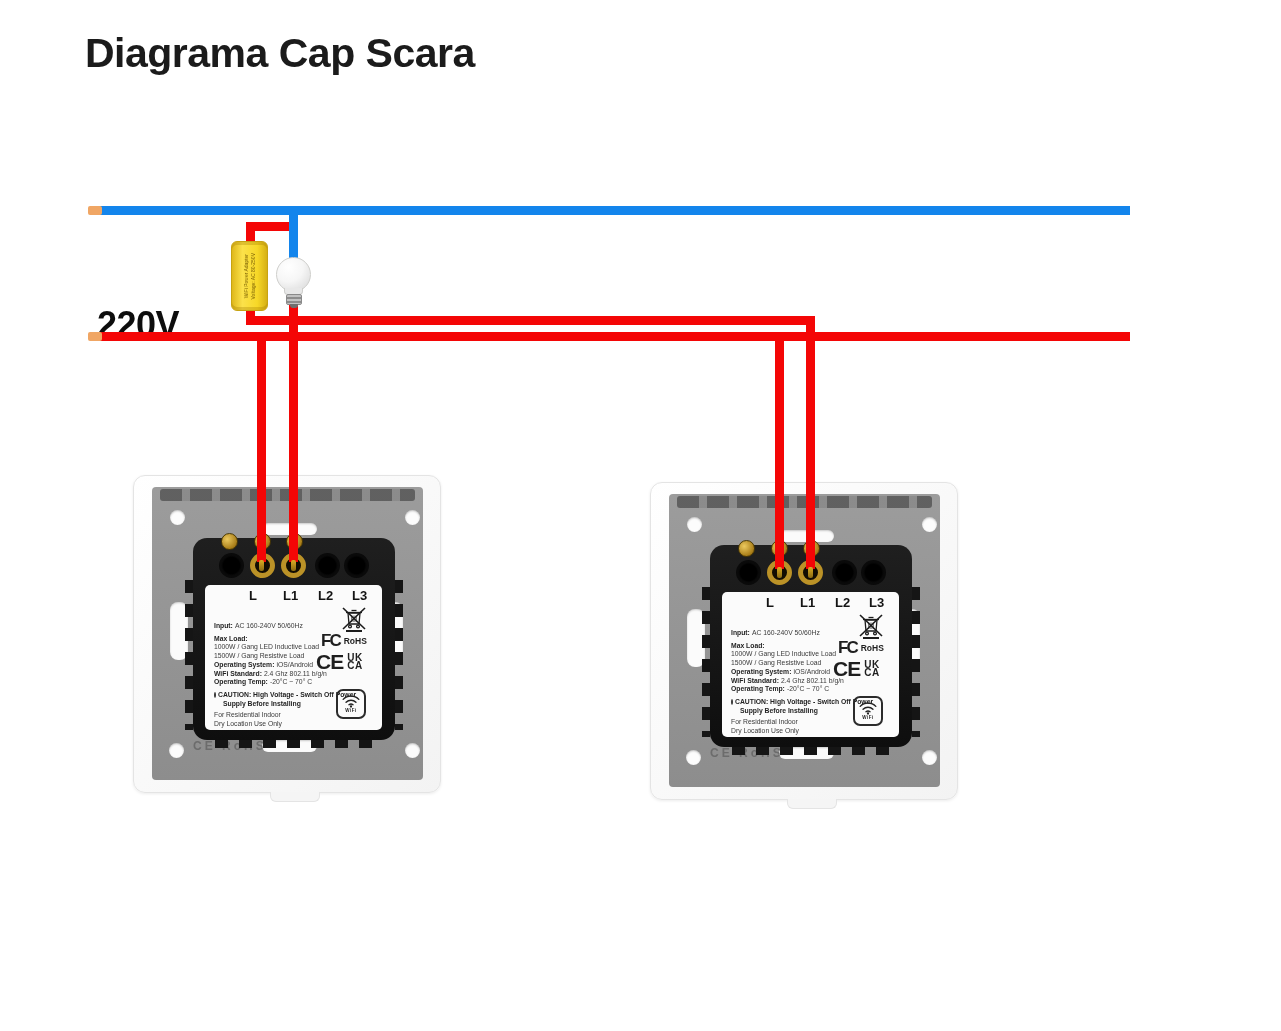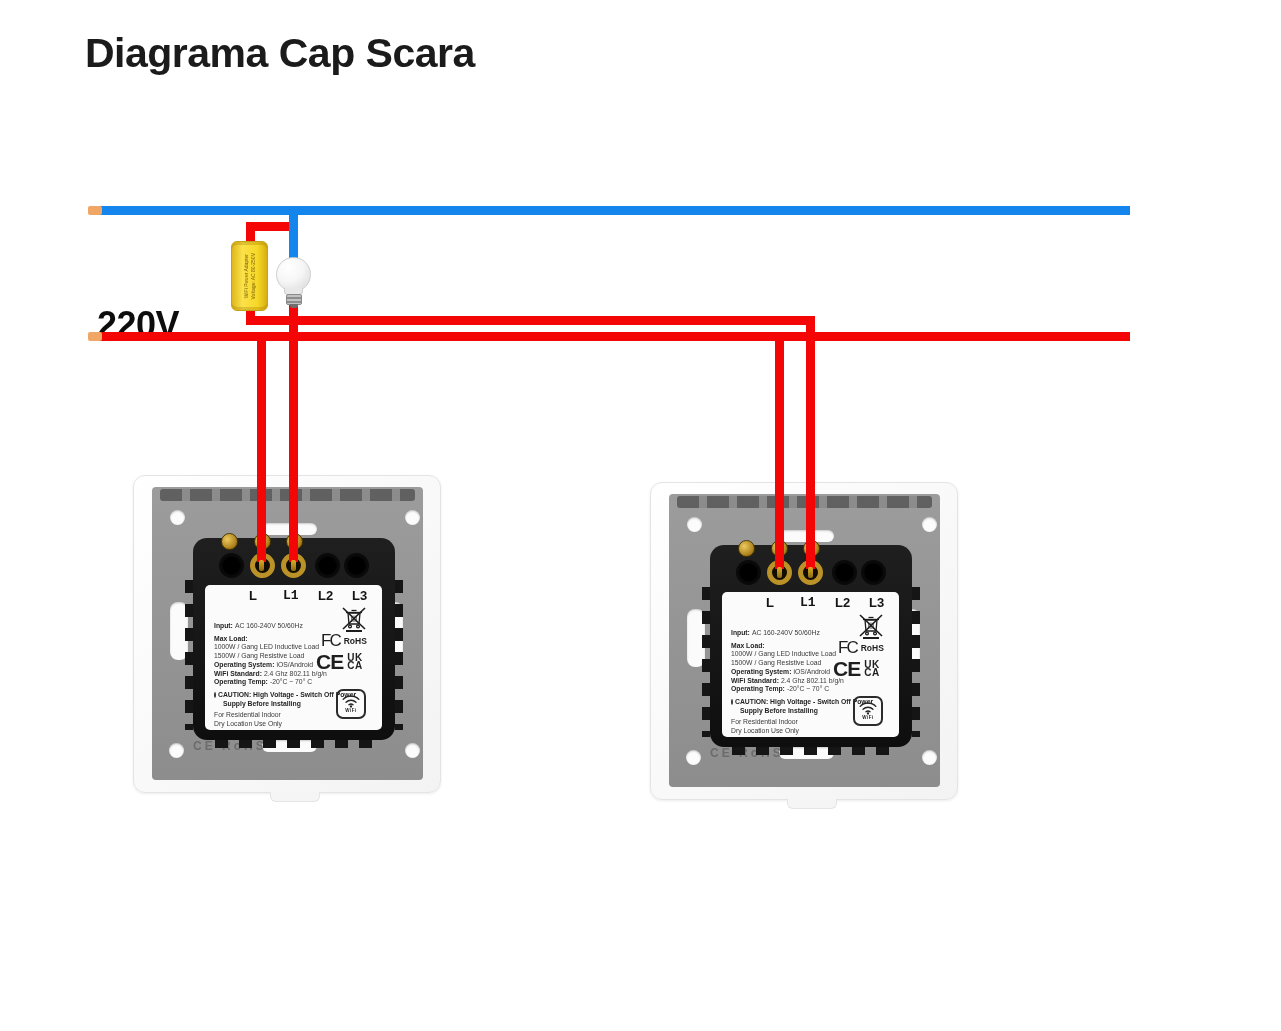--- a/index.html
+++ b/index.html
@@ -87,25 +87,25 @@
   .sh1{left:88px;top:58px;} .sh2{left:121px;top:58px;} .sh3{left:153px;top:58px;}
 
   .thole { position:absolute; width:25px; height:25px; border-radius:50%; top:78px; z-index:13; }
   .thole.black { background:radial-gradient(circle,#000 55%,#222 100%); border:2px solid #0a0a0a; }
   .thole.brass { background:#120d02; border:5px solid #bb9227; }
   .th1{left:86px;} .th2{left:117px;} .th3{left:148px;} .th4{left:182px;} .th5{left:211px;}
 
   .label { position:absolute; left:72px; top:110px; width:177px; height:145px; z-index:14;
            background:#fbfbfb; border-radius:5px; color:#3a3a3a; }
   .tl { position:absolute; top:3px; font-size:13px; font-weight:600; color:#141414; }
-  .tl0{left:44px;} .tl1{left:78px;font-family:Liberation Mono, monospace;} .tl2{left:113px;} .tl3{left:147px;}
+  .tl0{left:44px;} .tl1{left:78px;} .tl2{left:113px;} .tl3{left:147px;}
 
   .weee { position:absolute; left:136px; top:17px; }
   .fcrow { position:absolute; left:116px; top:46px; display:flex; align-items:center; color:#1e1e1e; }
-  .fc   { font-size:17px; font-weight:400; letter-spacing:-2px; }
+  .fc   { font-size:17px; font-weight:700; letter-spacing:-2px; }
   .rohs { font-size:8.5px; font-weight:700; margin-left:4px; }
   .cerow { position:absolute; left:111px; top:65px; display:flex; align-items:center; color:#1e1e1e; }
   .ce   { font-size:21px; font-weight:600; letter-spacing:-1px; }
   .ukca { display:flex; flex-direction:column; margin-left:4px; }
   .ukca i { font-style:normal; font-size:10px; font-weight:800; line-height:8.5px; letter-spacing:.5px; }
   .wifibox { position:absolute; left:131px; top:104px; width:30px; height:30px;
              border:2px solid #2b2b2b; border-radius:7px; text-align:center; }
   .wifibox svg { display:block; margin:3px auto 0; }
   .wifitxt { display:block; font-size:4.5px; font-weight:700; letter-spacing:.5px; color:#222;
              margin-top:0px; }

